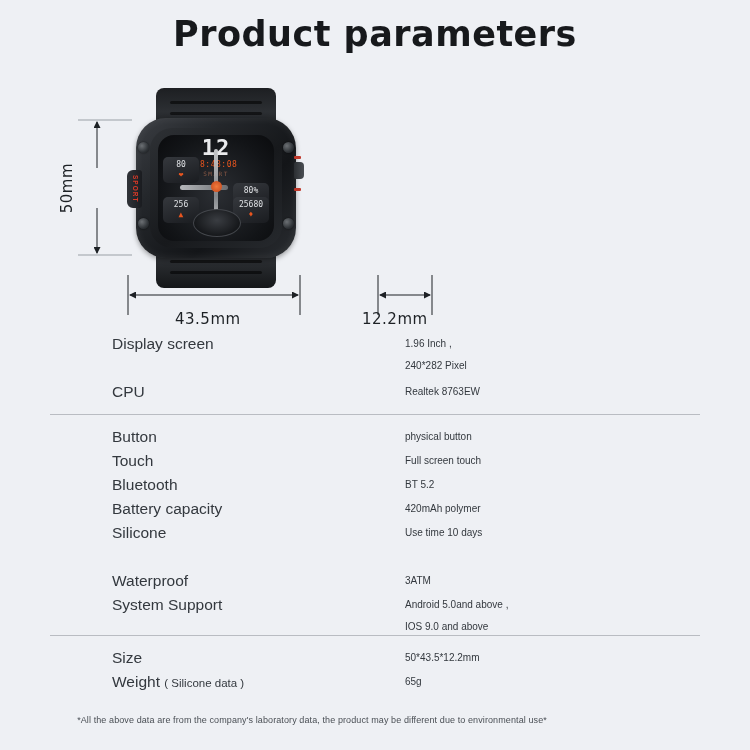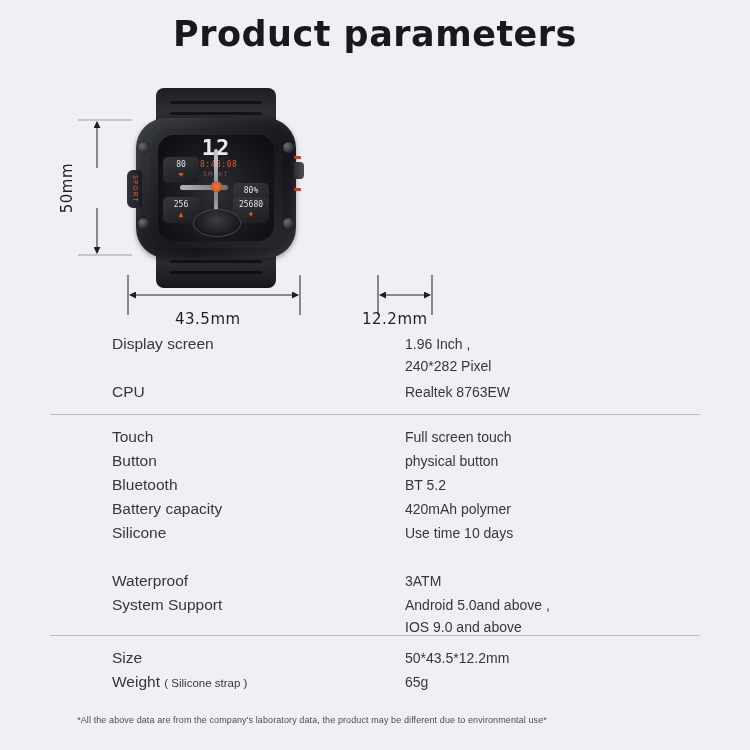--- a/index.html
+++ b/index.html
@@ -386,21 +386,21 @@
     left: 112px;
     font-size: 15.5px;
     color: #33383e;
   }
   .row .label .small {
     font-size: 11.5px;
   }
   .row .value {
     position: absolute;
     left: 405px;
-    font-size: 14px;
+    font-size: 10px;
     color: #33383e;
   }
   .row.tall { height: 44px; }
   .row.tall .value { line-height: 22px; top: 1px; }
   .row.tall .label { line-height: 24px; }
   .value .l2 { display: block; }
 
   .footnote {
     position: absolute;
     top: 715px;
@@ -521,26 +521,26 @@
     <div class="row" style="margin-top:4px">
       <span class="label">CPU</span>
       <span class="value">Realtek 8763EW</span>
     </div>
   </div>
 
   <div class="divider" style="top:82px"></div>
 
   <div class="group" style="top:93px">
     <div class="row">
+      <span class="label">Button</span>
+      <span class="value">physical button</span>
+    </div>
+    <div class="row">
       <span class="label">Touch</span>
       <span class="value">Full screen touch</span>
-    </div>
-    <div class="row">
-      <span class="label">Button</span>
-      <span class="value">physical button</span>
     </div>
     <div class="row">
       <span class="label">Bluetooth</span>
       <span class="value">BT 5.2</span>
     </div>
     <div class="row">
       <span class="label">Battery capacity</span>
       <span class="value">420mAh polymer</span>
     </div>
     <div class="row tall">
@@ -565,20 +565,20 @@
   <div class="divider" style="top:303px"></div>
 
   <div class="group" style="top:314px">
     <div class="row">
       <span class="label">Size</span>
       <span class="value">50*43.5*12.2mm</span>
     </div>
     <div class="row">
       <span class="label">
         <span>Weight</span>
-        <span class="small">( Silicone strap )</span>
+        <span class="small">( Silicone data )</span>
       </span>
       <span class="value">65g</span>
     </div>
   </div>
 </div>
 
 <div class="footnote">*All the above data are from the company's laboratory data, the product may be different due to environmental use*</div>
 
 </body></html>

